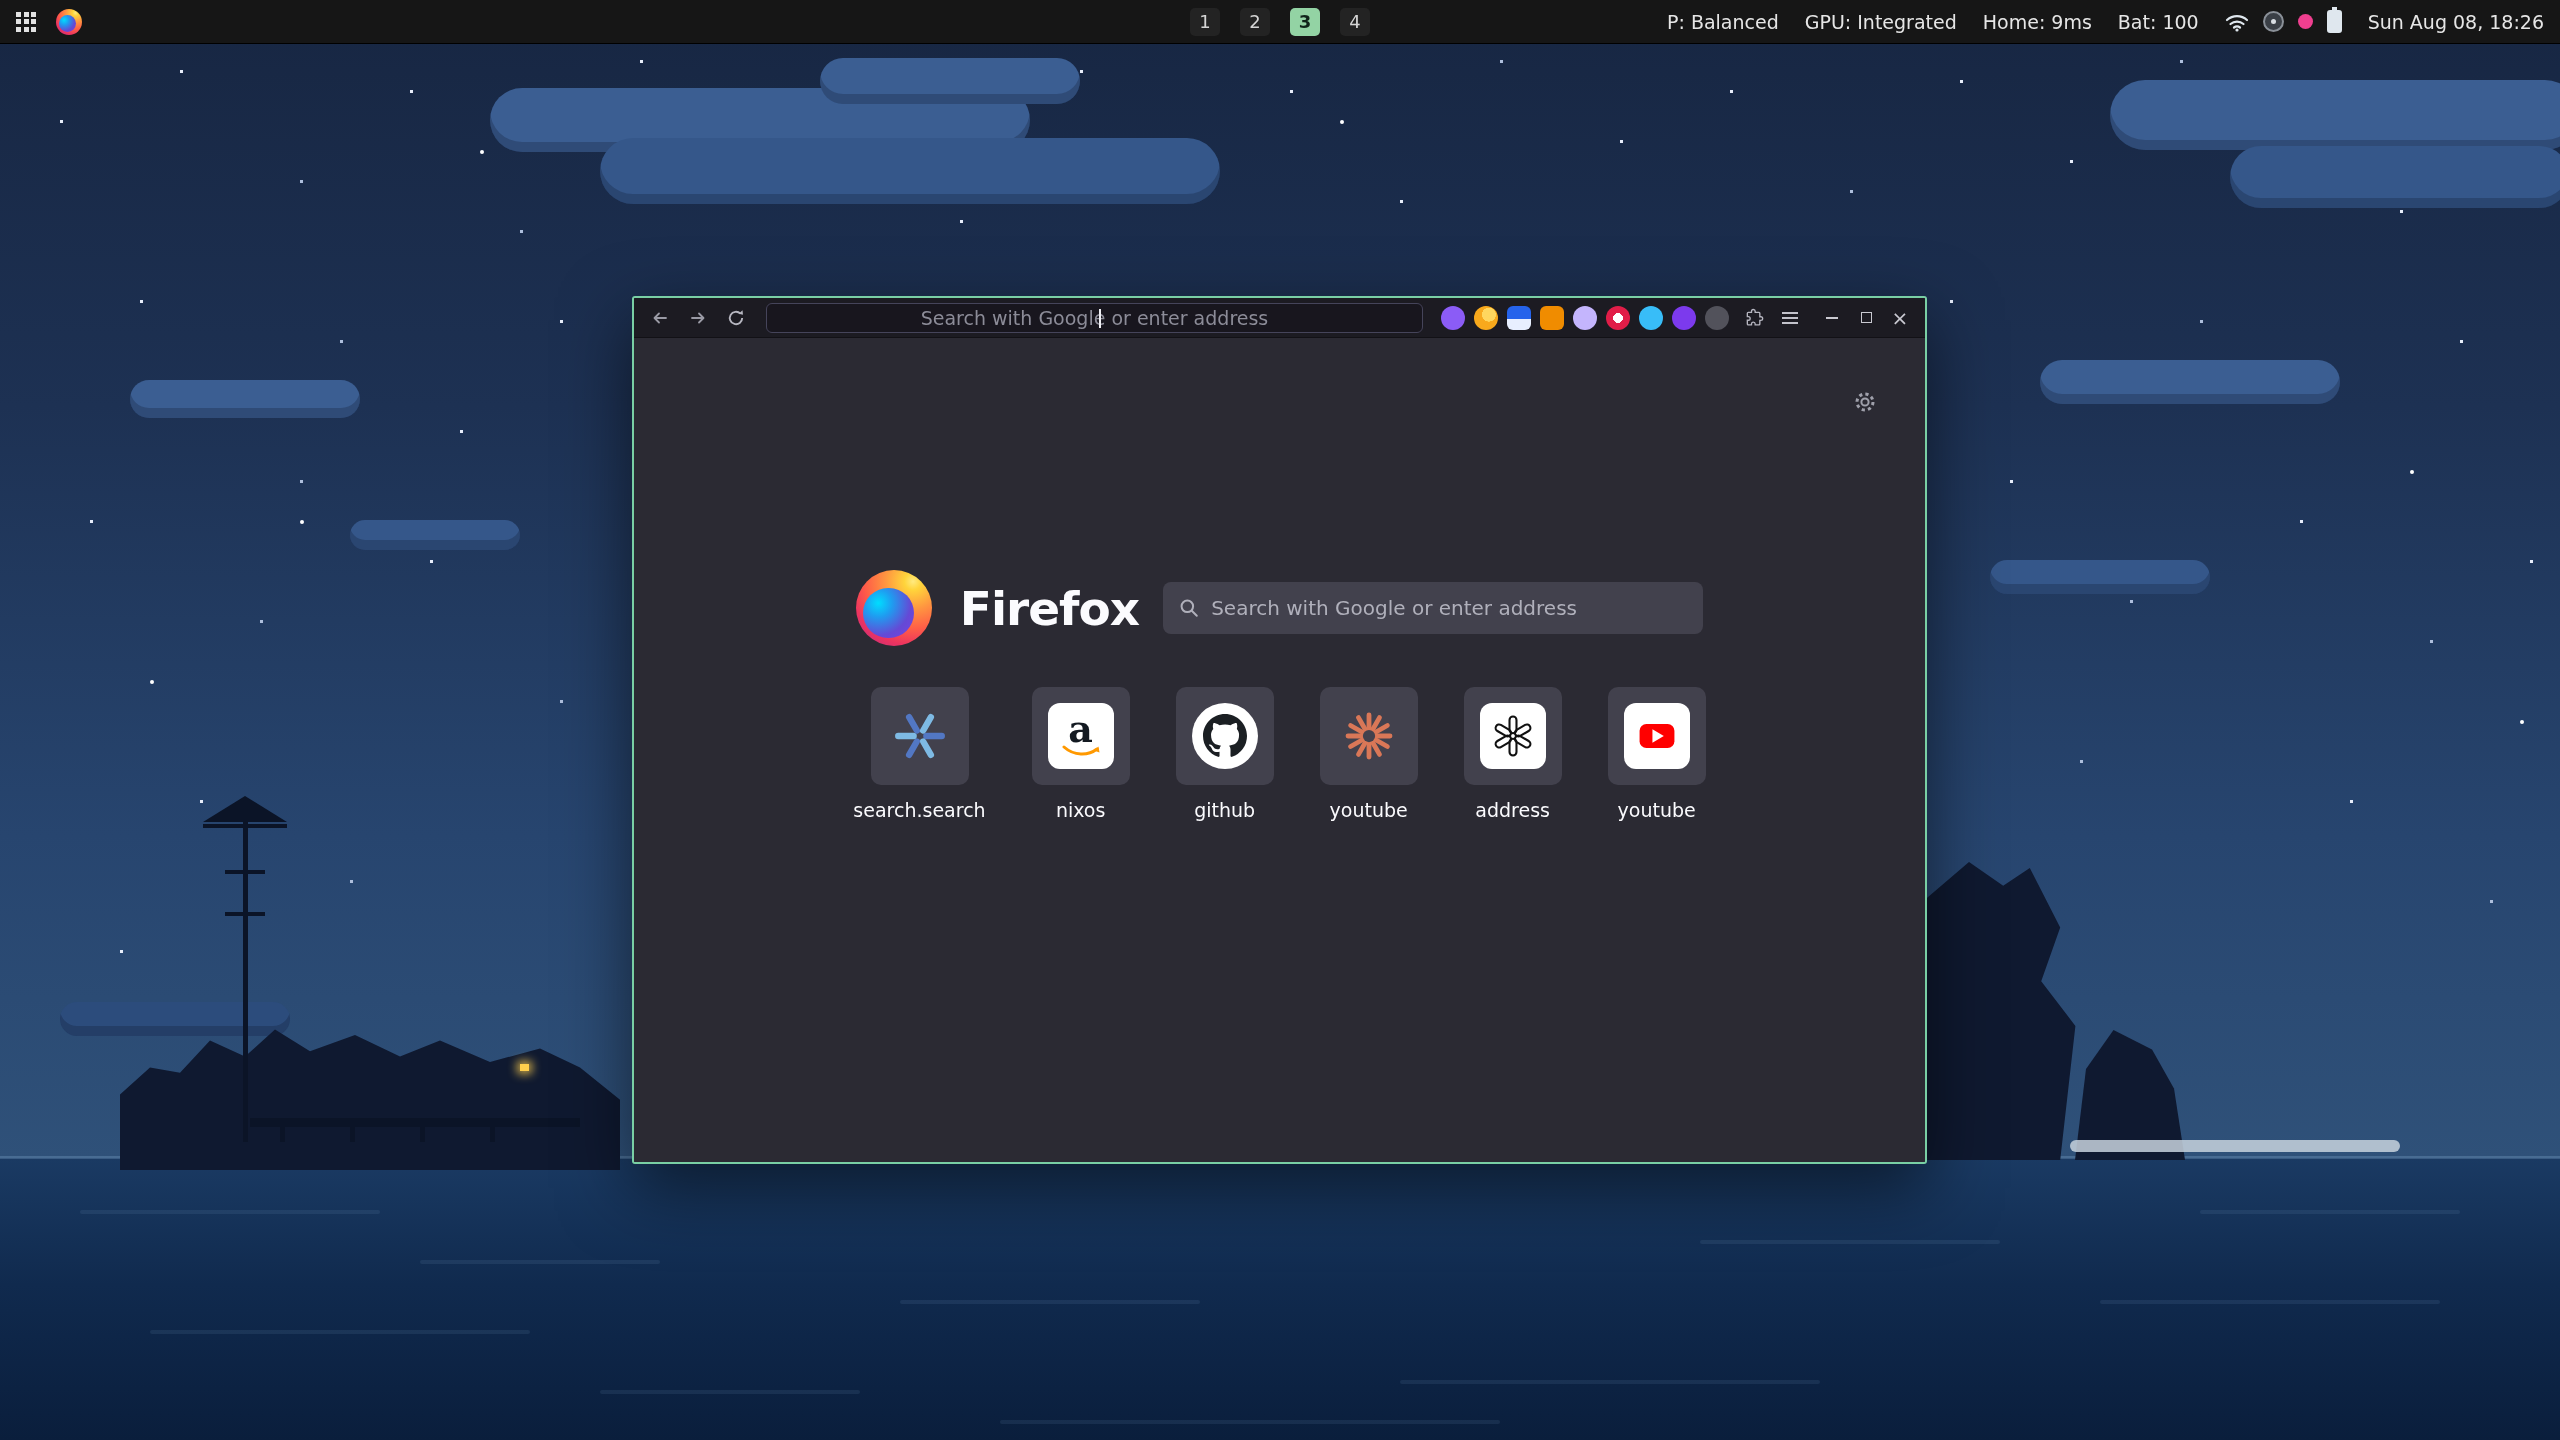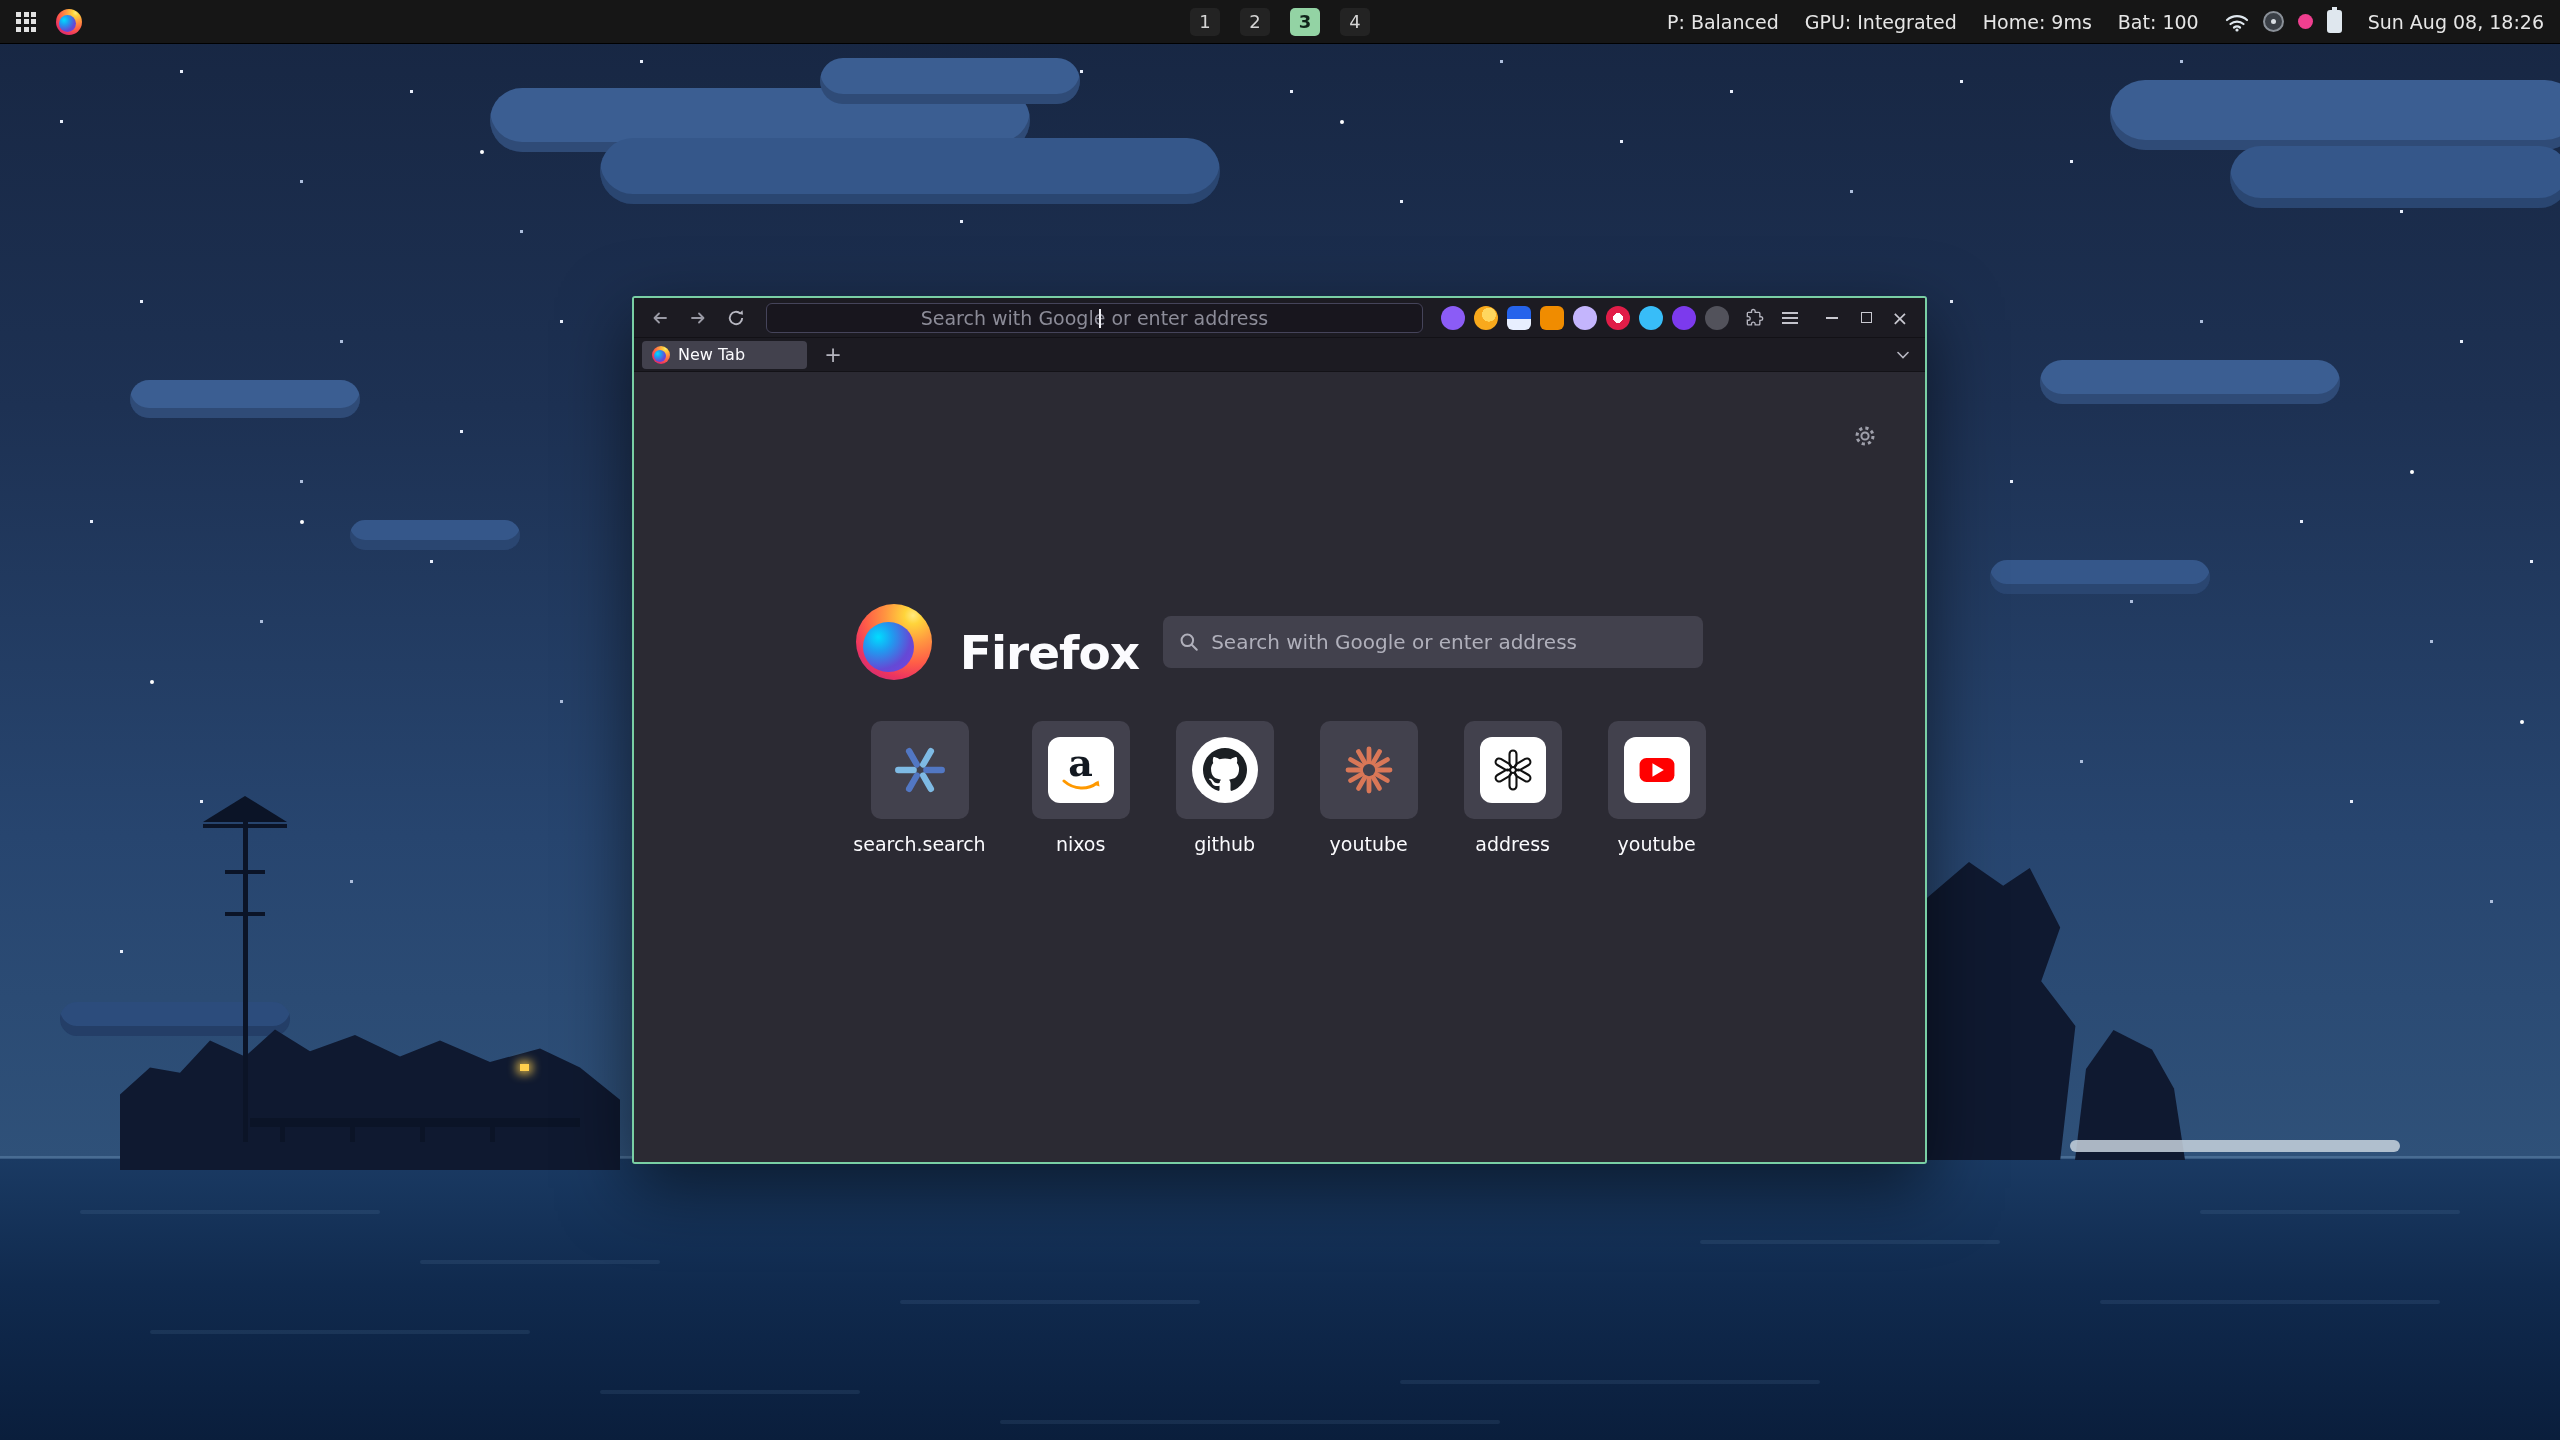--- a/index.html
+++ b/index.html
@@ -139,21 +139,21 @@
   .tab-title { color:#fbfbfe; font-size:16px; white-space:nowrap; overflow:hidden; }
   .newtab-btn { width:28px; height:28px; border-radius:4px; color:#b6b6c0; font-size:21px;
     display:flex; align-items:center; justify-content:center; cursor:pointer; }
   .tab-chevron { margin-left:auto; width:28px; height:28px; display:flex; align-items:center; justify-content:center; cursor:pointer; }
 
   .content { flex:1; position:relative; background:#2b2a33; }
   .gear-btn { position:absolute; top:46px; right:42px; width:36px; height:36px; display:flex; align-items:center;
     justify-content:center; cursor:pointer; }
 
   .hero { position:absolute; top:232px; left:0; right:0; display:flex; align-items:center; justify-content:center; gap:24px; }
-  .brand { display:flex; align-items:flex-end; gap:28px; }
+  .brand { display:flex; align-items:center; gap:28px; }
   .fx-76 { width:76px; height:76px; }
   .brand-name { font-size:47px; font-weight:bold; color:#fbfbfe; letter-spacing:-1px; }
   .search-box { width:540px; height:52px; background:#42414d; border-radius:8px; display:flex; align-items:center;
     padding:0 16px; gap:12px; cursor:text; }
   .search-box input { flex:1; background:transparent; border:none; outline:none; color:#fbfbfe;
     font-size:20px; font-family:inherit; }
   .search-box input::placeholder { color:#b0b0bb; opacity:1; }
 
   .shortcuts { position:absolute; top:349px; left:0; right:0; display:flex; justify-content:center; gap:46px; }
   .shortcut { display:flex; flex-direction:column; align-items:center; cursor:pointer; }
@@ -305,32 +305,20 @@
         </div>
       <div class="win-btn">
           <span class="max-box"></span>
         </div>
       <div class="win-btn">
           <span class="close-x">×</span>
         </div>
     </div>
   </div>
 
-  <div class="tabbar">
-    <div class="tab">
-      <span class="fx fx-18"></span>
-      <span class="tab-title">New Tab</span>
-    </div>
-    <div class="newtab-btn">+</div>
-    <div class="tab-chevron">
-      <svg width="12" height="8" viewBox="0 0 12 8">
-          <path d="M1 1.5 6 6.5 11 1.5" fill="none" stroke="#b6b6c0" stroke-width="1.6" stroke-linecap="round"></path>
-        </svg>
-    </div>
-  </div>
 
   <div class="content">
 
     <div class="gear-btn">
       <svg width="24" height="24" viewBox="0 0 24 24">
         <circle cx="12" cy="12" r="8" fill="none" stroke="#9fa0ab" stroke-width="3" stroke-dasharray="3.2 3.1"></circle>
         <circle cx="12" cy="12" r="3.6" fill="none" stroke="#9fa0ab" stroke-width="2"></circle>
       </svg>
     </div>
 

